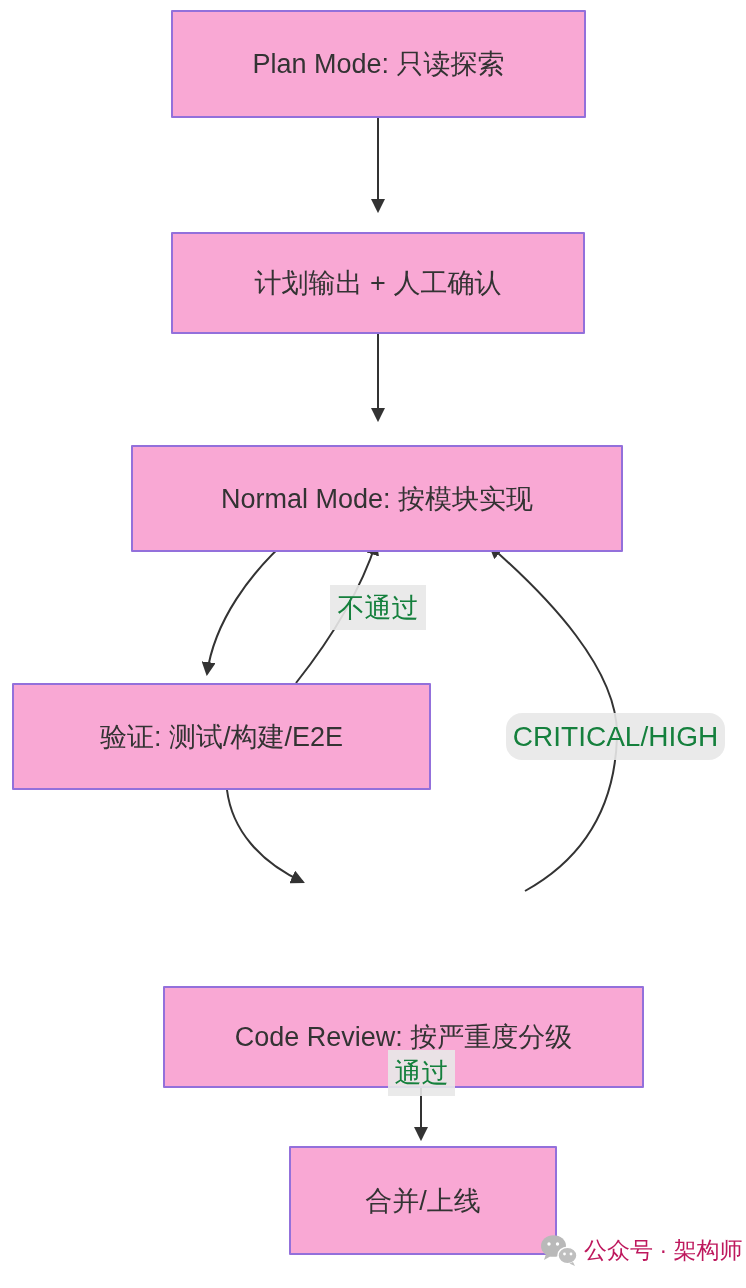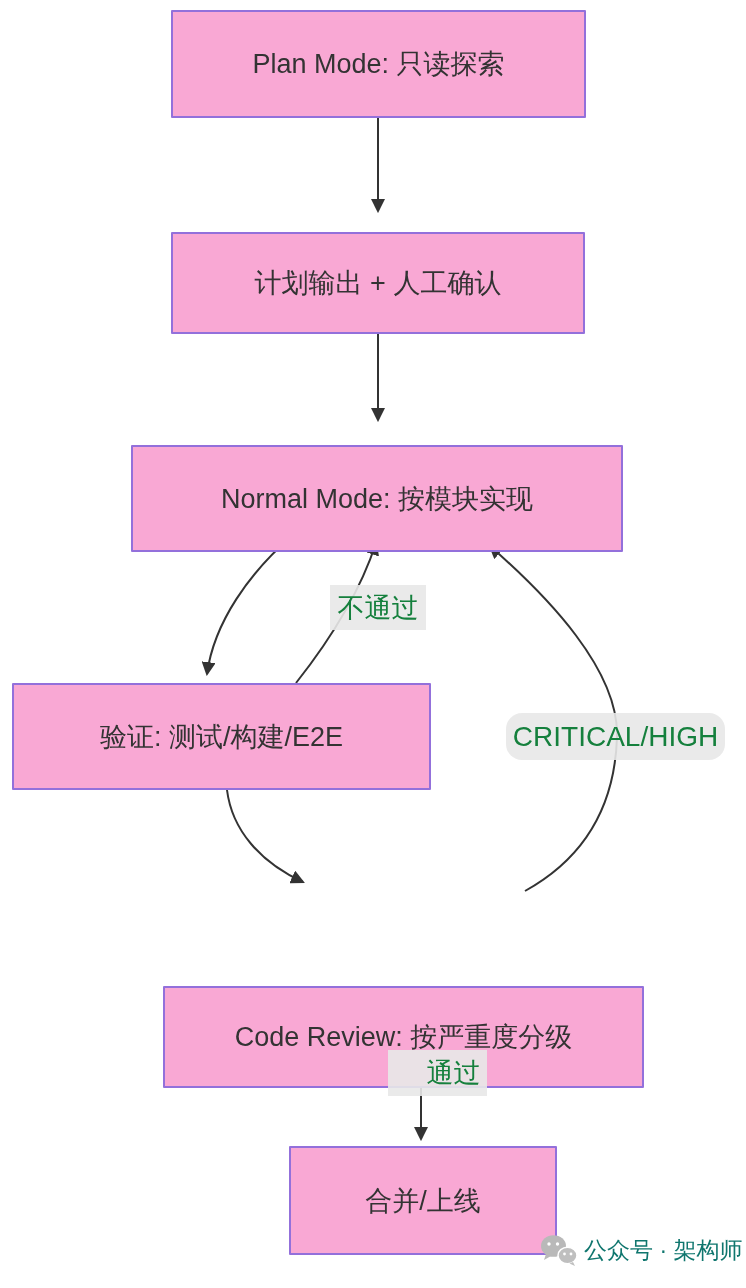--- a/index.html
+++ b/index.html
@@ -55,32 +55,32 @@
     color: #15803d;
     display: flex;
     align-items: center;
     justify-content: center;
     text-align: center;
     z-index: 3;
     white-space: nowrap;
   }
   .label-fail     { left: 330px; top: 585px;  width: 96px;  height: 45px; font-size: 27px; }
   .label-critical { left: 506px; top: 713px;  width: 219px; height: 47px; font-size: 28px; border-radius: 16px; }
-  .label-pass     { left: 388px; top: 1050px; width: 67px;  height: 46px; font-size: 27px; padding-left: 32px; }
+  .label-pass     { left: 388px; top: 1050px; width: 67px;  height: 46px; font-size: 27px; }
   .watermark {
     position: absolute;
     left: 540px;
     top: 1234px;
     display: flex;
     align-items: center;
     gap: 6px;
     z-index: 4;
   }
   .watermark-text {
-    color: #0f766e;
+    color: #be185d;
     font-size: 23px;
     white-space: nowrap;
     text-align: center;
   }
 </style>
 </head>
 <body>
 
 <div class="canvas">
 

